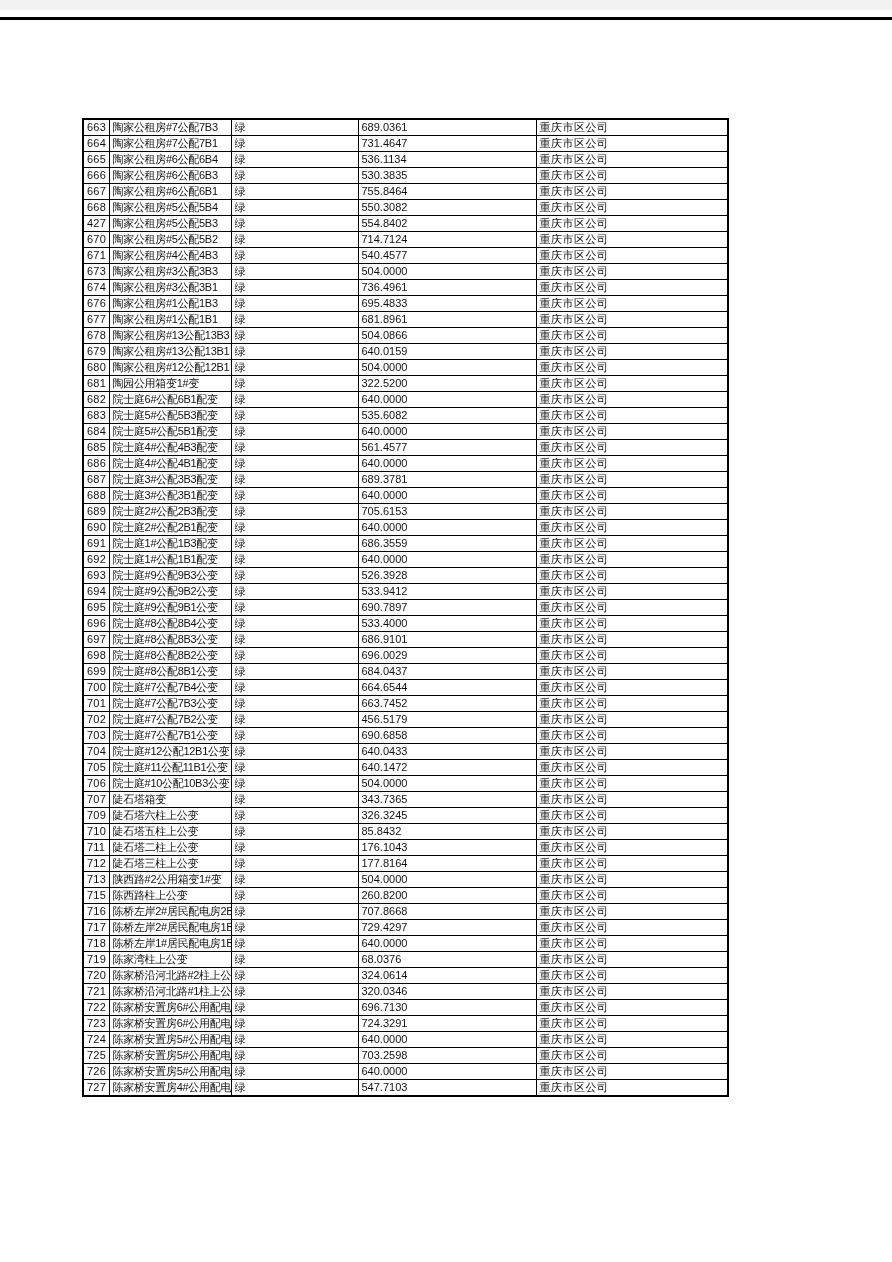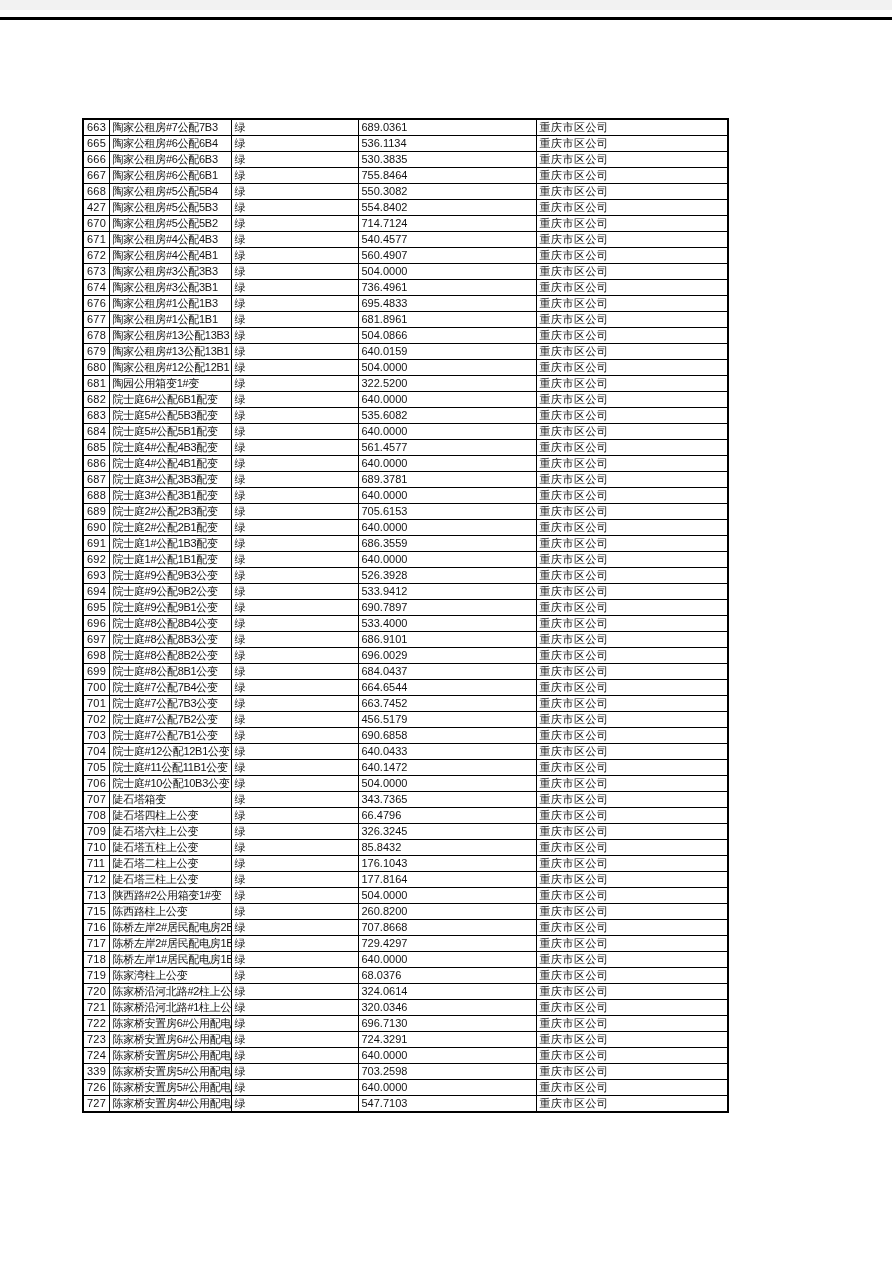--- a/index.html
+++ b/index.html
@@ -67,20 +67,27 @@
     </colgroup>
     <tbody>
         <tr>
           <td class="c-id">663</td>
           <td class="c-name">陶家公租房#7公配7B3</td>
           <td class="c-status">绿</td>
           <td class="c-value">689.0361</td>
           <td class="c-company">重庆市区公司</td>
         </tr>
         <tr>
+          <td class="c-id">664</td>
+          <td class="c-name">陶家公租房#7公配7B1</td>
+          <td class="c-status">绿</td>
+          <td class="c-value">731.4647</td>
+          <td class="c-company">重庆市区公司</td>
+        </tr>
+        <tr>
           <td class="c-id">665</td>
           <td class="c-name">陶家公租房#6公配6B4</td>
           <td class="c-status">绿</td>
           <td class="c-value">536.1134</td>
           <td class="c-company">重庆市区公司</td>
         </tr>
         <tr>
           <td class="c-id">666</td>
           <td class="c-name">陶家公租房#6公配6B3</td>
           <td class="c-status">绿</td>
@@ -116,27 +123,20 @@
           <td class="c-company">重庆市区公司</td>
         </tr>
         <tr>
           <td class="c-id">671</td>
           <td class="c-name">陶家公租房#4公配4B3</td>
           <td class="c-status">绿</td>
           <td class="c-value">540.4577</td>
           <td class="c-company">重庆市区公司</td>
         </tr>
         <tr>
-          <td class="c-id">672</td>
-          <td class="c-name">陶家公租房#4公配4B1</td>
-          <td class="c-status">绿</td>
-          <td class="c-value">560.4907</td>
-          <td class="c-company">重庆市区公司</td>
-        </tr>
-        <tr>
           <td class="c-id">673</td>
           <td class="c-name">陶家公租房#3公配3B3</td>
           <td class="c-status">绿</td>
           <td class="c-value">504.0000</td>
           <td class="c-company">重庆市区公司</td>
         </tr>
         <tr>
           <td class="c-id">674</td>
           <td class="c-name">陶家公租房#3公配3B1</td>
           <td class="c-status">绿</td>
@@ -361,27 +361,20 @@
           <td class="c-company">重庆市区公司</td>
         </tr>
         <tr>
           <td class="c-id">707</td>
           <td class="c-name">陡石塔箱变</td>
           <td class="c-status">绿</td>
           <td class="c-value">343.7365</td>
           <td class="c-company">重庆市区公司</td>
         </tr>
         <tr>
-          <td class="c-id">708</td>
-          <td class="c-name">陡石塔四柱上公变</td>
-          <td class="c-status">绿</td>
-          <td class="c-value">66.4796</td>
-          <td class="c-company">重庆市区公司</td>
-        </tr>
-        <tr>
           <td class="c-id">709</td>
           <td class="c-name">陡石塔六柱上公变</td>
           <td class="c-status">绿</td>
           <td class="c-value">326.3245</td>
           <td class="c-company">重庆市区公司</td>
         </tr>
         <tr>
           <td class="c-id">710</td>
           <td class="c-name">陡石塔五柱上公变</td>
           <td class="c-status">绿</td>
@@ -473,21 +466,21 @@
           <td class="c-company">重庆市区公司</td>
         </tr>
         <tr>
           <td class="c-id">724</td>
           <td class="c-name">陈家桥安置房5#公用配电</td>
           <td class="c-status">绿</td>
           <td class="c-value">640.0000</td>
           <td class="c-company">重庆市区公司</td>
         </tr>
         <tr>
-          <td class="c-id">339</td>
+          <td class="c-id">725</td>
           <td class="c-name">陈家桥安置房5#公用配电</td>
           <td class="c-status">绿</td>
           <td class="c-value">703.2598</td>
           <td class="c-company">重庆市区公司</td>
         </tr>
         <tr>
           <td class="c-id">726</td>
           <td class="c-name">陈家桥安置房5#公用配电</td>
           <td class="c-status">绿</td>
           <td class="c-value">640.0000</td>

